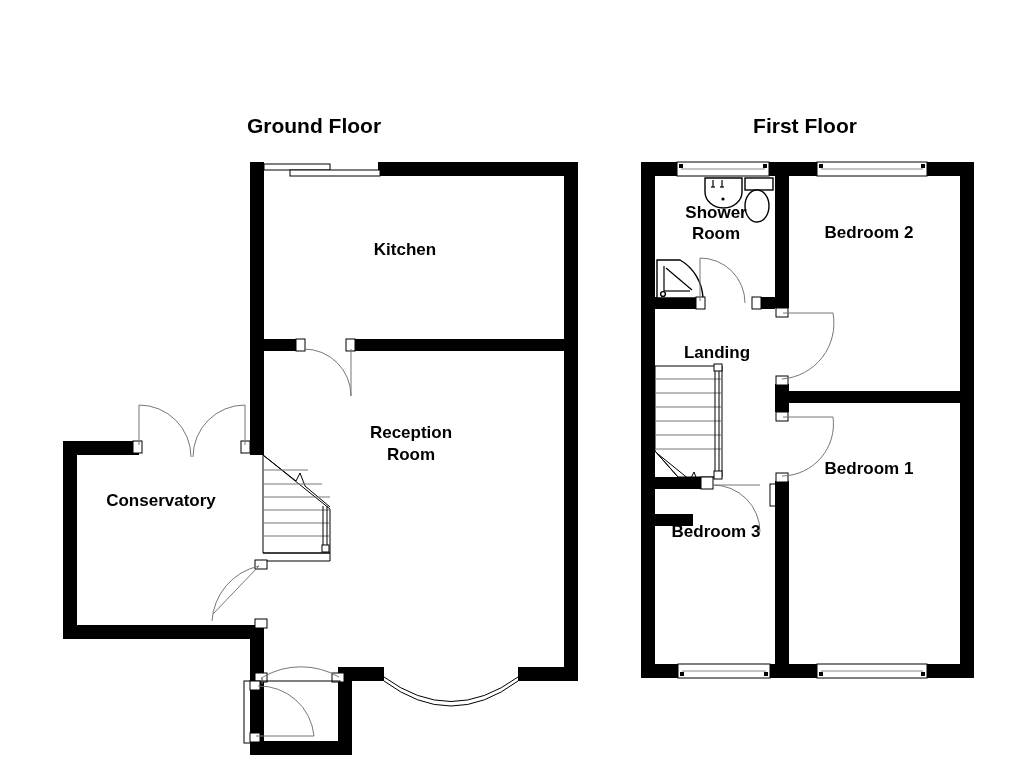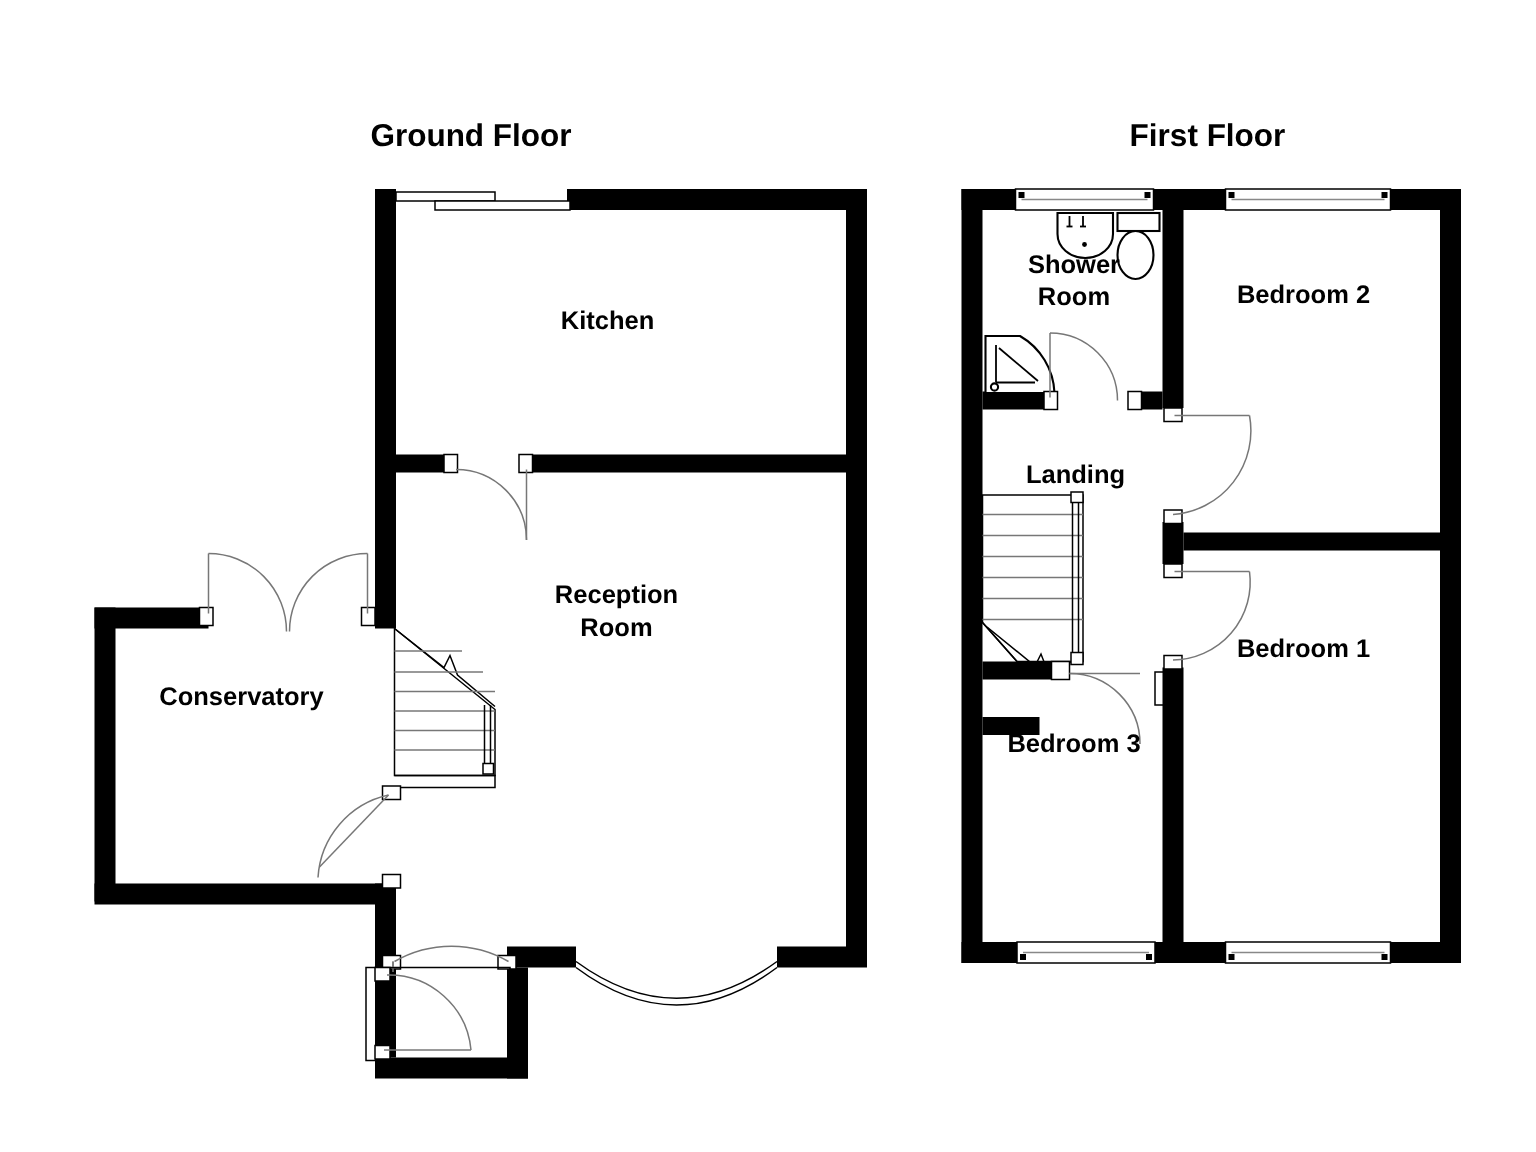--- a/index.html
+++ b/index.html
@@ -1,18 +1,18 @@
 <!DOCTYPE html>
 <html><head>
 <meta charset="utf-8">
 <style>
   html,body{margin:0;padding:0;background:#ffffff;}
   body{width:1024px;height:768px;overflow:hidden;
        font-family:"Liberation Sans","DejaVu Sans",sans-serif;}
-  #stage{position:relative;width:1024px;height:660px;background:#c2410c;}
+  #stage{position:relative;width:1024px;height:660px;background:#c2410c;margin-top:36px;}
   svg{display:block;position:absolute;top:0;left:0;}
   .floor-title{font-weight:bold;font-size:21px;fill:#000;text-anchor:middle;
                font-family:"Liberation Sans","DejaVu Sans",sans-serif;}
   .room-label{font-weight:bold;font-size:17px;fill:#000;text-anchor:middle;
               font-family:"Liberation Sans","DejaVu Sans",sans-serif;}
   .wall{fill:#000000;}
   .thin{fill:none;stroke:#000000;stroke-width:1;}
   .winfill{fill:#ffffff;stroke:#000000;stroke-width:1;}
   .winline{stroke:#888888;stroke-width:1;fill:none;}
   .swing{fill:none;stroke:#777777;stroke-width:1;}

